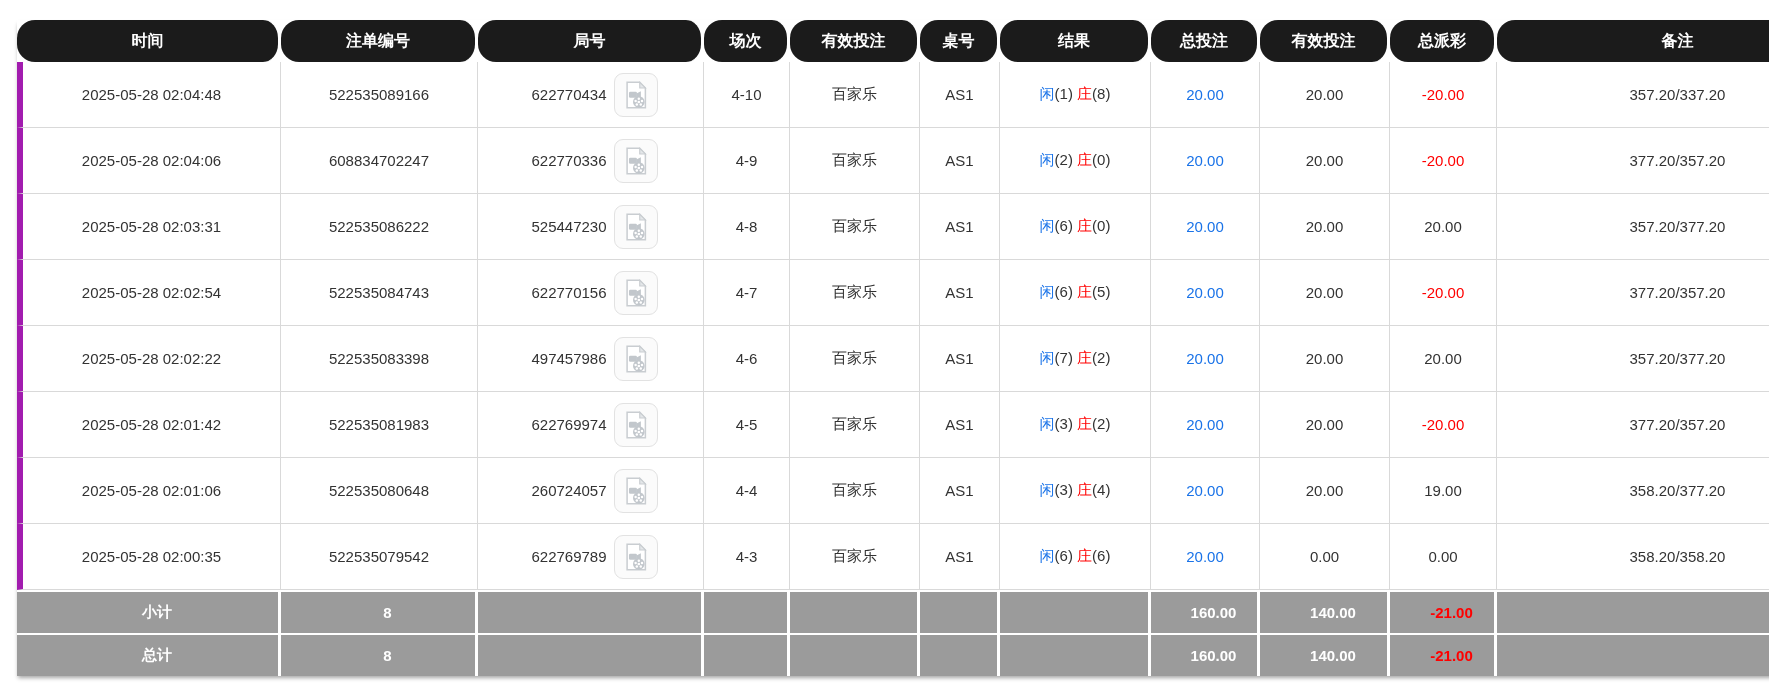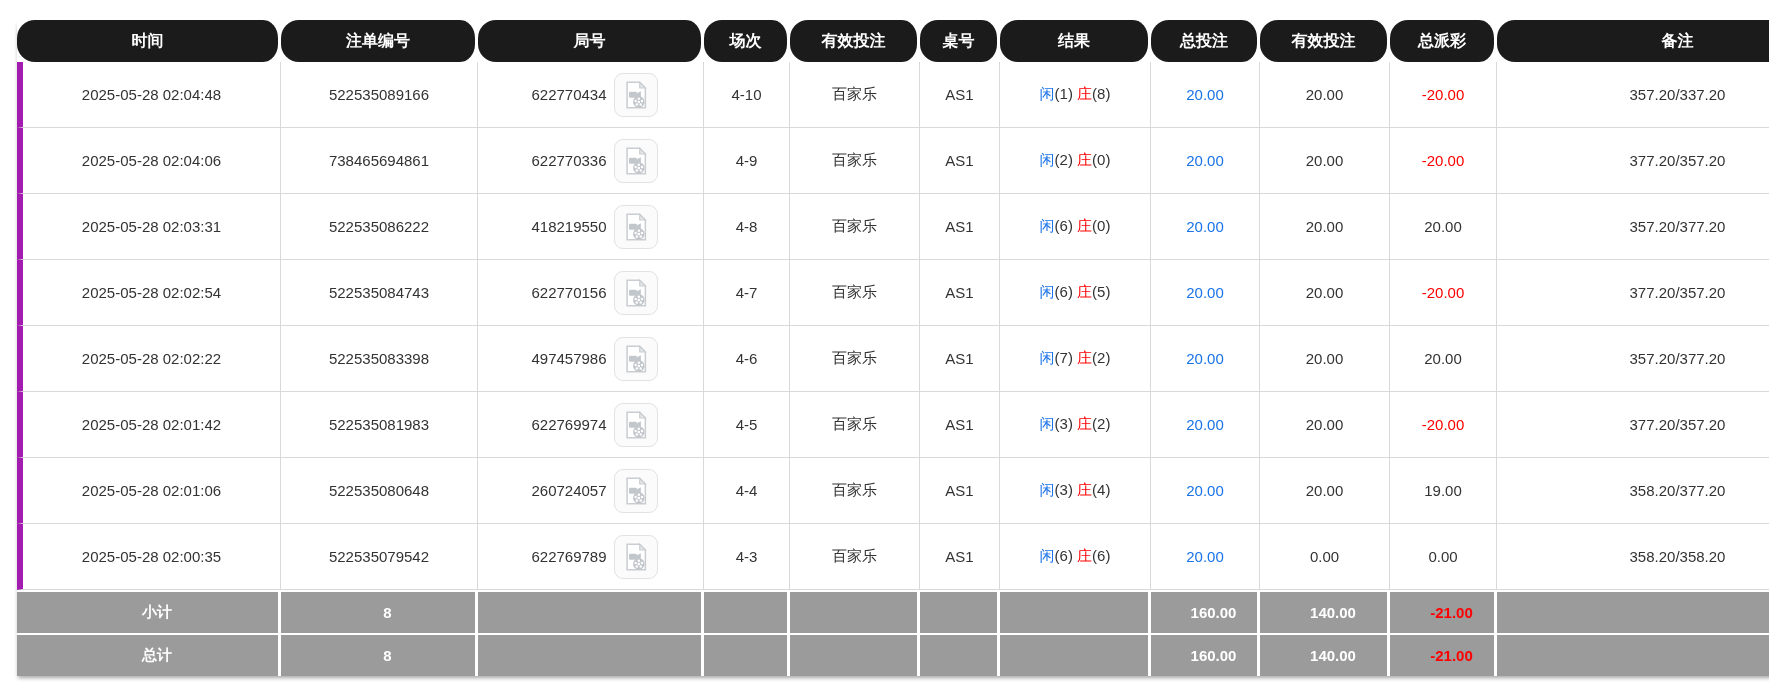--- a/index.html
+++ b/index.html
@@ -124,21 +124,21 @@
         <td>百家乐</td>
         <td>AS1</td>
         <td><span class="blue">闲</span><span>(1)</span> <span class="red">庄</span><span>(8)</span></td>
         <td><span class="blue link">20.00</span></td>
         <td>20.00</td>
         <td class="red">-20.00</td>
         <td>357.20/337.20</td>
       </tr>
       <tr>
         <td>2025-05-28 02:04:06</td>
-        <td>738465694861</td>
+        <td>608834702247</td>
         <td><span class="round-inner">
             <span>622770336</span>
             <button class="video-btn">
               <svg width="30" height="30" viewBox="0 0 32 32">
                 <path d="M6.5 2.5 h13.5 l6 6 V29.5 H6.5 Z" fill="#ffffff" stroke="#c9cdd1" stroke-width="1.6"></path>
                 <path d="M20 2.5 l6 6 h-6 z" fill="#e4e7e9" stroke="#c9cdd1" stroke-width="1.2"></path>
                 <rect x="8.5" y="12.5" width="8.5" height="6.5" rx="1.4" fill="#c2c7cc"></rect>
                 <path d="M17 14.2 l4.2-2.2 v8 l-4.2-2.2 z" fill="#c2c7cc"></path>
                 <circle cx="19" cy="23.4" r="6.2" fill="#c2c7cc"></circle>
                 <circle cx="19" cy="23.4" r="1.4" fill="#ffffff"></circle>
@@ -156,21 +156,21 @@
         <td><span class="blue">闲</span><span>(2)</span> <span class="red">庄</span><span>(0)</span></td>
         <td><span class="blue link">20.00</span></td>
         <td>20.00</td>
         <td class="red">-20.00</td>
         <td>377.20/357.20</td>
       </tr>
       <tr>
         <td>2025-05-28 02:03:31</td>
         <td>522535086222</td>
         <td><span class="round-inner">
-            <span>418219550</span>
+            <span>525447230</span>
             <button class="video-btn">
               <svg width="30" height="30" viewBox="0 0 32 32">
                 <path d="M6.5 2.5 h13.5 l6 6 V29.5 H6.5 Z" fill="#ffffff" stroke="#c9cdd1" stroke-width="1.6"></path>
                 <path d="M20 2.5 l6 6 h-6 z" fill="#e4e7e9" stroke="#c9cdd1" stroke-width="1.2"></path>
                 <rect x="8.5" y="12.5" width="8.5" height="6.5" rx="1.4" fill="#c2c7cc"></rect>
                 <path d="M17 14.2 l4.2-2.2 v8 l-4.2-2.2 z" fill="#c2c7cc"></path>
                 <circle cx="19" cy="23.4" r="6.2" fill="#c2c7cc"></circle>
                 <circle cx="19" cy="23.4" r="1.4" fill="#ffffff"></circle>
                 <circle cx="19" cy="19.9" r="1.3" fill="#ffffff"></circle>
                 <circle cx="22.4" cy="22.3" r="1.3" fill="#ffffff"></circle>

